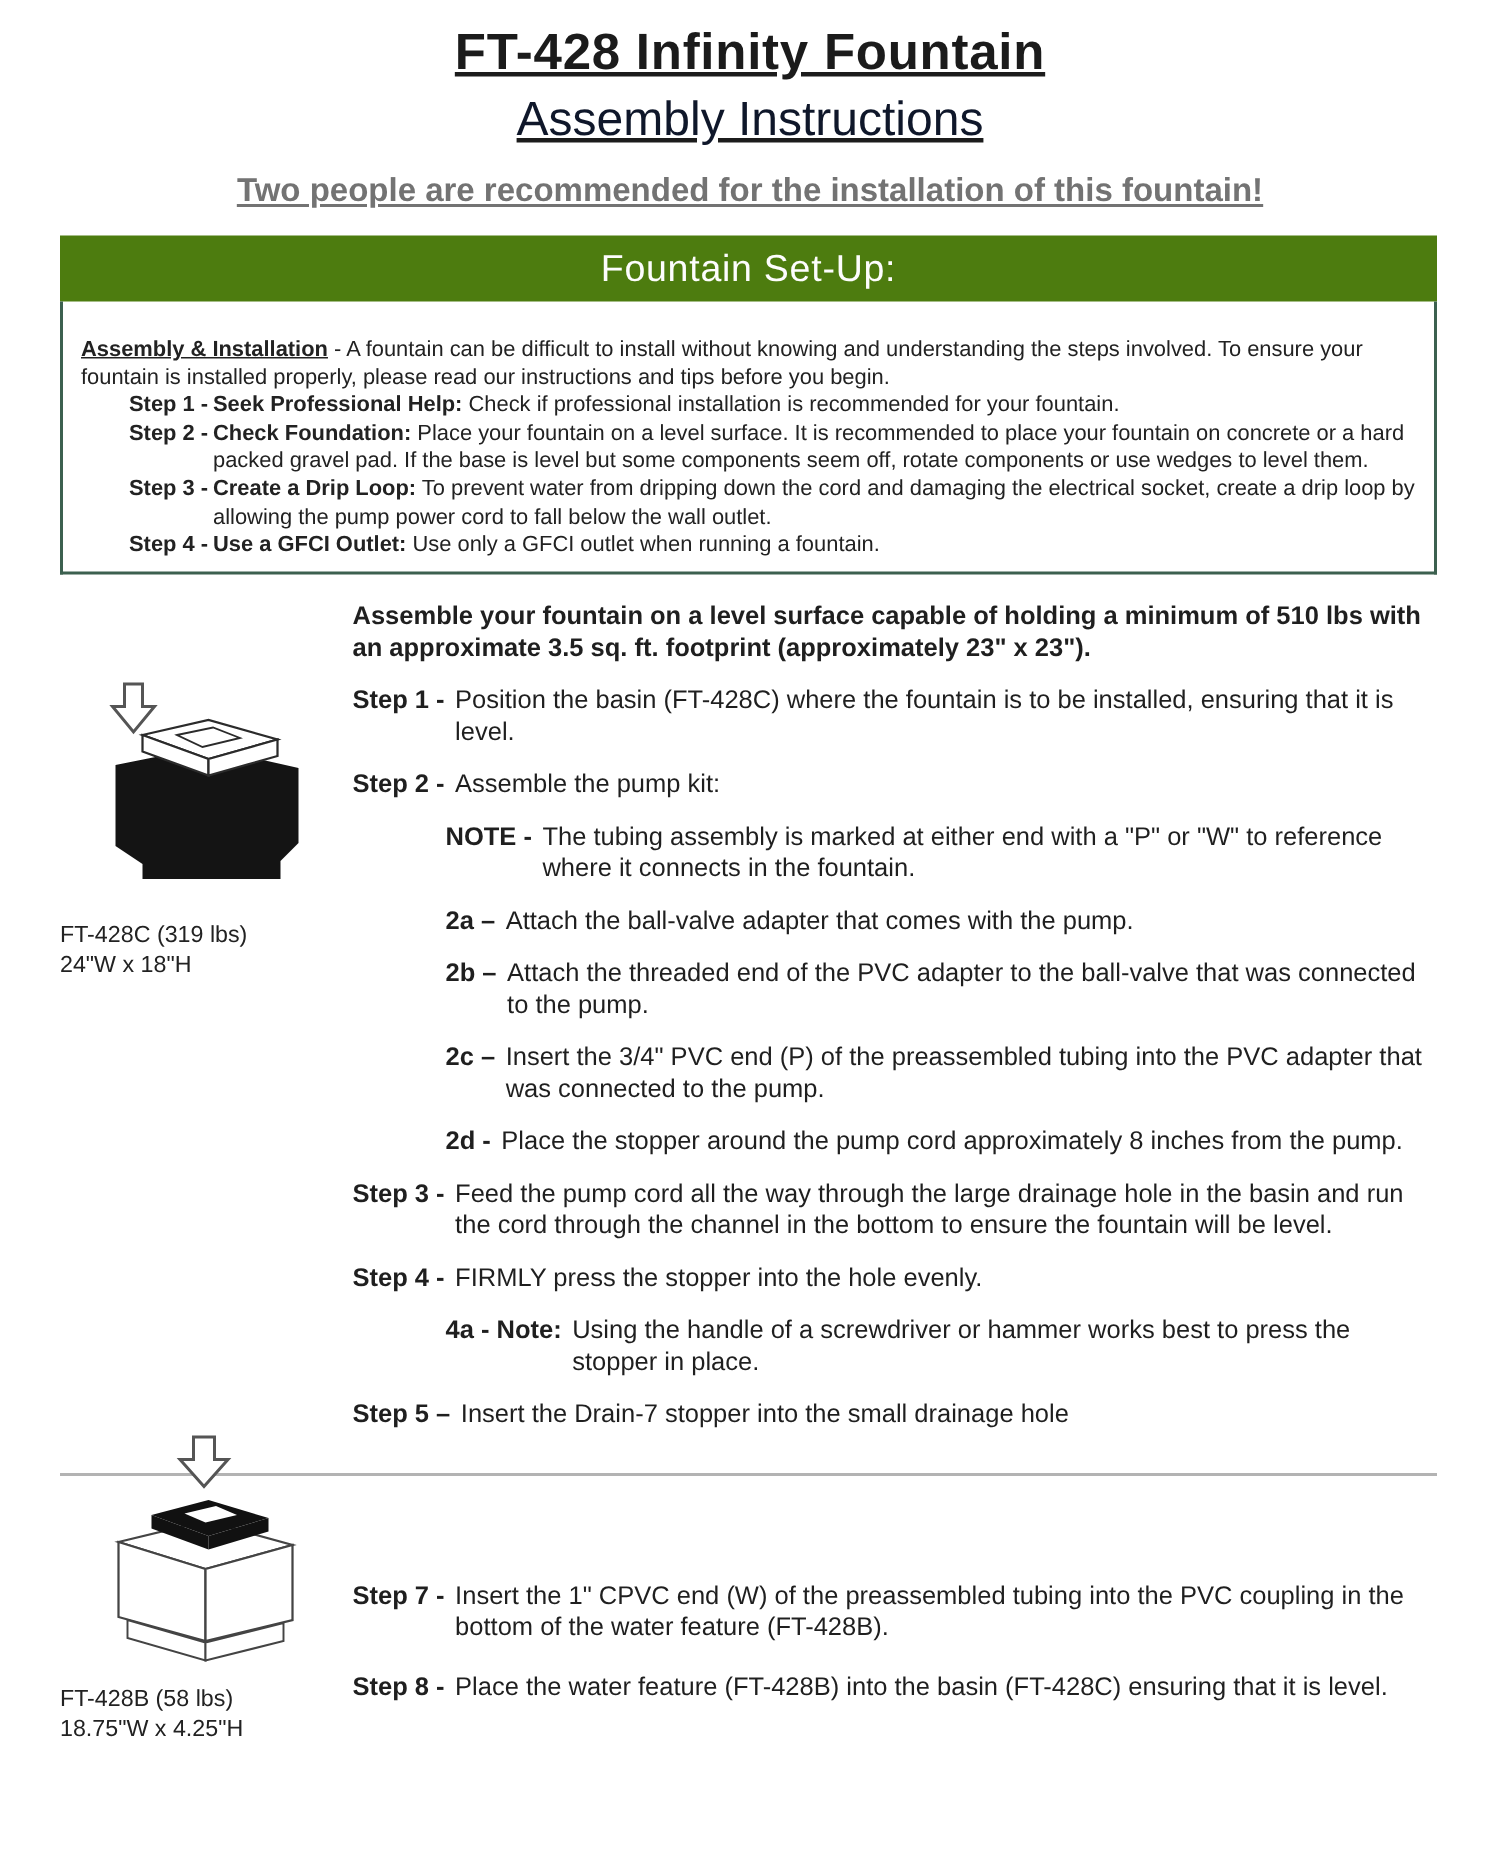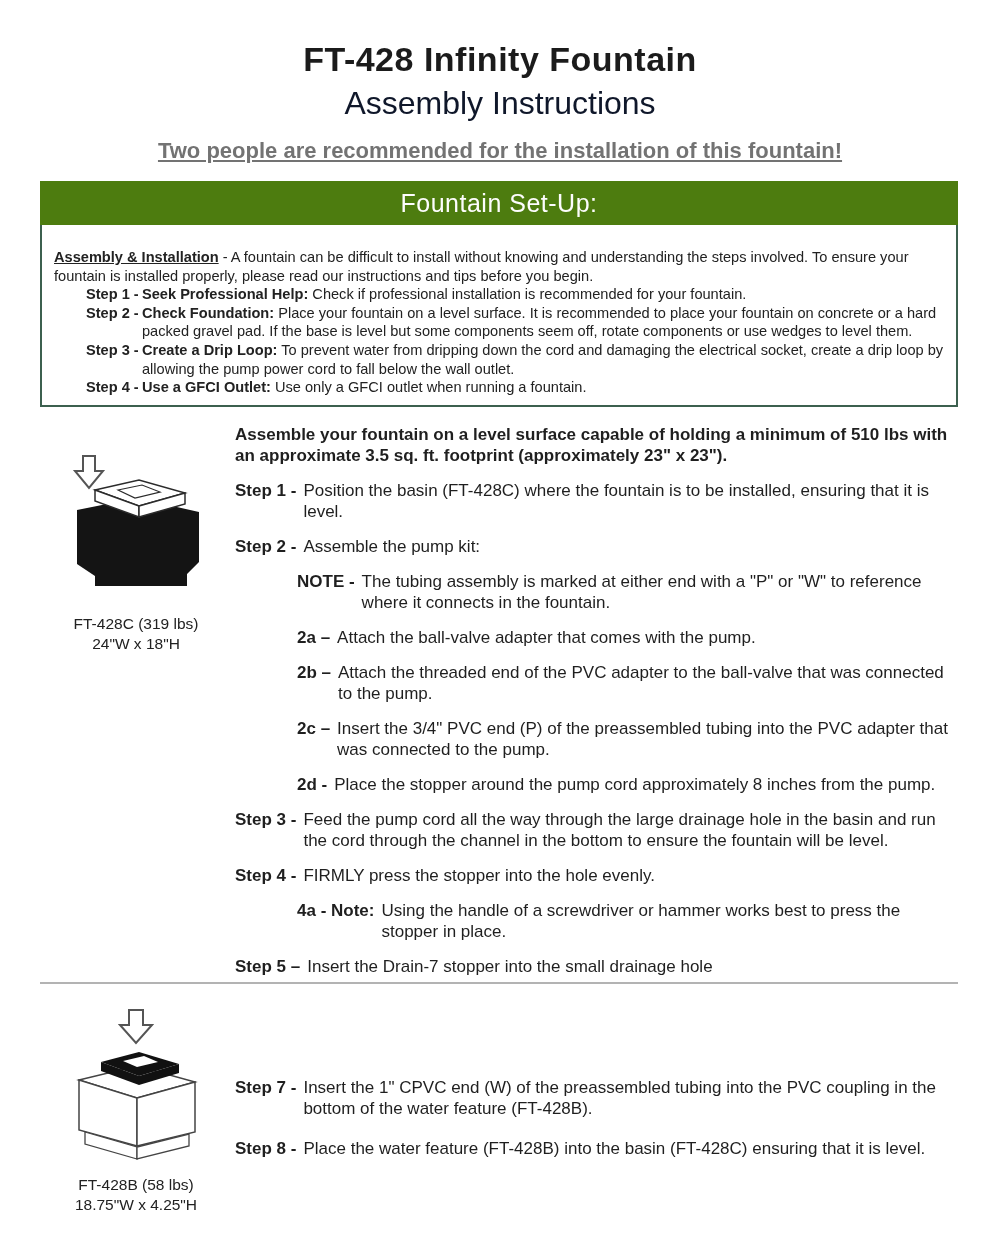--- a/index.html
+++ b/index.html
@@ -2,21 +2,21 @@
 <html><head>
 <meta charset="utf-8">
 <style>
   * { margin:0; padding:0; box-sizing:border-box; }
   html,body { background:#ffffff; }
   .page {
     position:relative; width:1000px; height:1250px; background:#fff;
     font-family:"Liberation Sans", sans-serif; color:#1c1c1c; overflow:hidden;
   }
   
-  .hdr { text-align:center; padding-top:40px; }
+  .hdr { text-align:center; padding-top:16px;text-decoration:underline; }
   .hdr h1 { font-size:34px; font-weight:700; letter-spacing:0.5px; color:#1b1b1b; }
   .hdr h2 { font-size:32px; font-weight:400; color:#0f172a; margin-top:6px; }
   .notice { margin-top:16px; font-size:22px; font-weight:700; text-decoration:underline; color:#737373; }
   
   .banner {
     margin:17px 42px 0 40px; height:44px; line-height:44px;
     background:#4d7c0f; color:#fdfdfd; text-align:center; font-size:25px; letter-spacing:0.5px;
   }
   .setupbox {
     margin:0 42px 0 40px; border:2px solid #3c604f; border-top:none;
@@ -29,23 +29,23 @@
   
   .main { margin:17px 42px 0 235px; font-size:17px; line-height:21px; color:#1f1f1f; }
   .intro { font-weight:700; margin-bottom:14px; }
   .step { display:flex; margin-top:14px; }
   .step .lbl { font-weight:700; white-space:nowrap; margin-right:7px; }
   .step.indent { margin-left:62px; }
   .step7gap { margin-top:100px; }
   
   .divider { position:absolute; left:40px; right:42px; top:982px; height:2px; background:#b3b3b3; }
   
-  .fig { position:absolute; left:40px; width:192px; text-align:center; }
+  .fig { position:absolute; left:40px; width:192px; }
   .fig1 { top:452px; }
-  .fig2 { top:1008px; }
+  .fig2 { top:956px; }
   .fig svg { display:block; margin:0 auto; }
   .cap { font-size:15.5px; line-height:19.5px; color:#222; margin-top:12px; }
 </style>
 </head>
 <body>
 
 <div class="page">
 
   <div class="hdr">
     <h1>FT-428 Infinity Fountain</h1>

